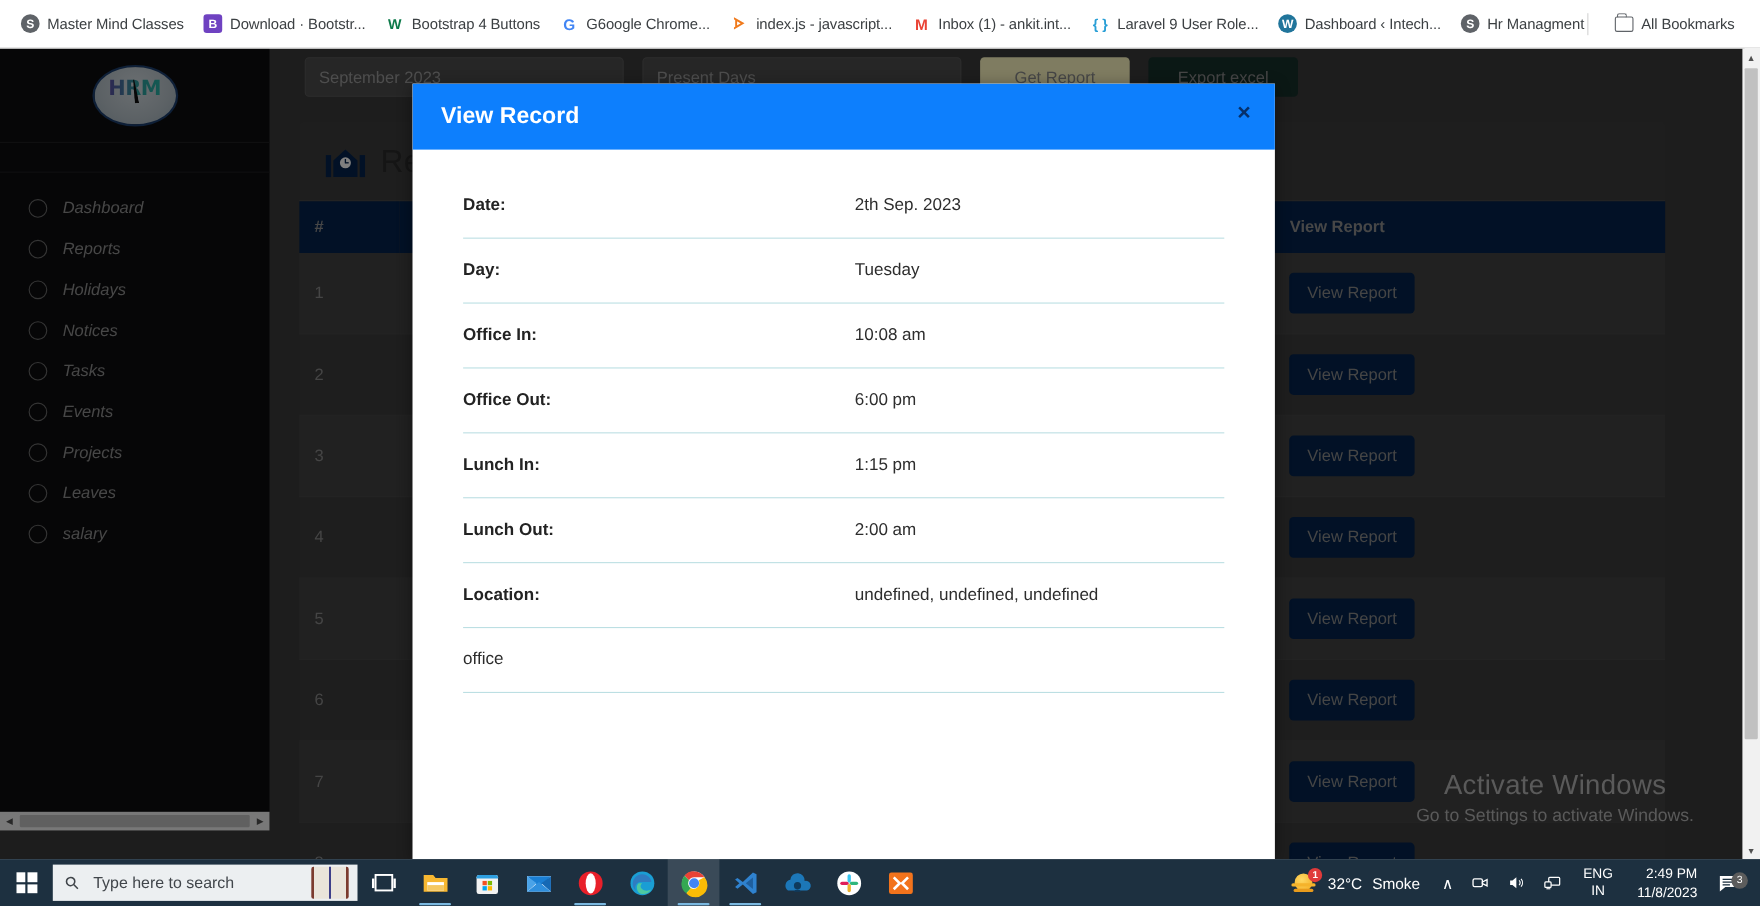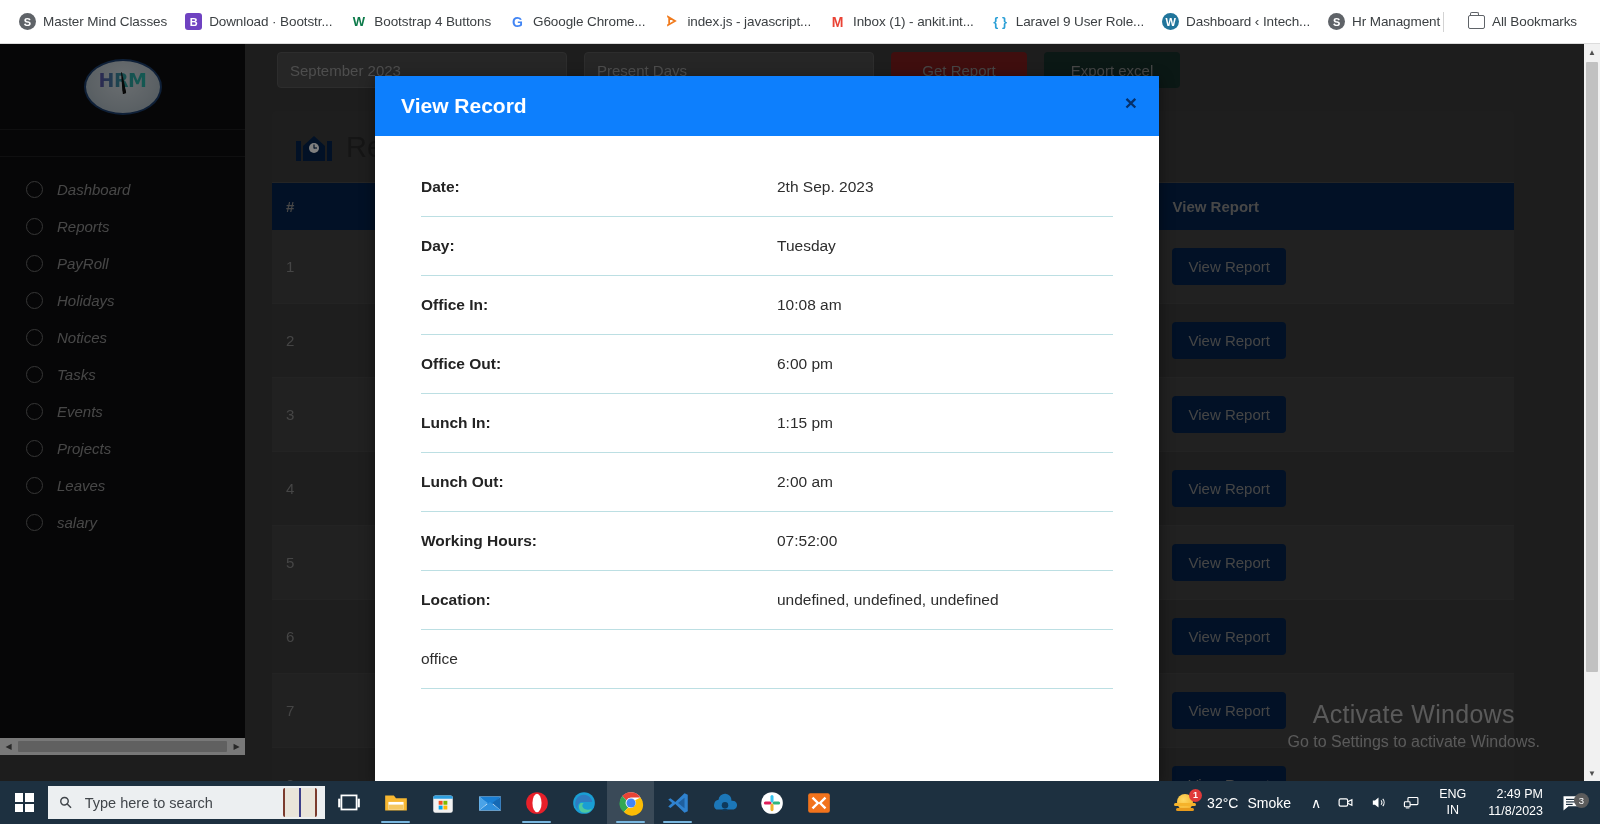--- a/index.html
+++ b/index.html
@@ -166,21 +166,21 @@
     display: flex; align-items: center;
     font-family: "Liberation Sans", sans-serif;
   }
   .tb-btn {
     height: 36px; min-width: 136px;
     border-radius: 4px;
     display: flex; align-items: center; justify-content: center;
     font-size: 15px;
     color: #8d8d8d;
   }
-  .btn-get { background: #7f1d1d; }
+  .btn-get { background: #fef9c3; }
   .btn-exp { background: #16302b; }
 
   .card {
     margin: 19px 19px 0 19px;
     background: #3d3d3d;
     border-radius: 4px;
     height: 690px;
     overflow: hidden;
   }
   .card-head {
@@ -461,24 +461,20 @@
       <div class="sb-gap"></div>
       <div class="sb-div"></div>
       <div class="sb-menu" id="sb-menu">
           <div class="sb-item">
             <span class="sb-circle"></span>
             <span class="sb-label">Dashboard</span>
           </div>
           <div class="sb-item">
             <span class="sb-circle"></span>
             <span class="sb-label">Reports</span>
-          </div>
-          <div class="sb-item">
-            <span class="sb-circle"></span>
-            <span class="sb-label">PayRoll</span>
           </div>
           <div class="sb-item">
             <span class="sb-circle"></span>
             <span class="sb-label">Holidays</span>
           </div>
           <div class="sb-item">
             <span class="sb-circle"></span>
             <span class="sb-label">Notices</span>
           </div>
           <div class="sb-item">
@@ -635,24 +631,20 @@
           </div>
           <div class="rec-row">
             <div class="rec-label">Lunch In:</div>
             <div class="rec-value">1:15 pm</div>
           </div>
           <div class="rec-row">
             <div class="rec-label">Lunch Out:</div>
             <div class="rec-value">2:00 am</div>
           </div>
           <div class="rec-row">
-            <div class="rec-label">Working Hours:</div>
-            <div class="rec-value">07:52:00</div>
-          </div>
-          <div class="rec-row">
             <div class="rec-label">Location:</div>
             <div class="rec-value">undefined, undefined, undefined</div>
           </div>
           <div class="rec-row">
             <div class="rec-value">office</div>
           </div>
         </div>
     </div>
 
   </div>

